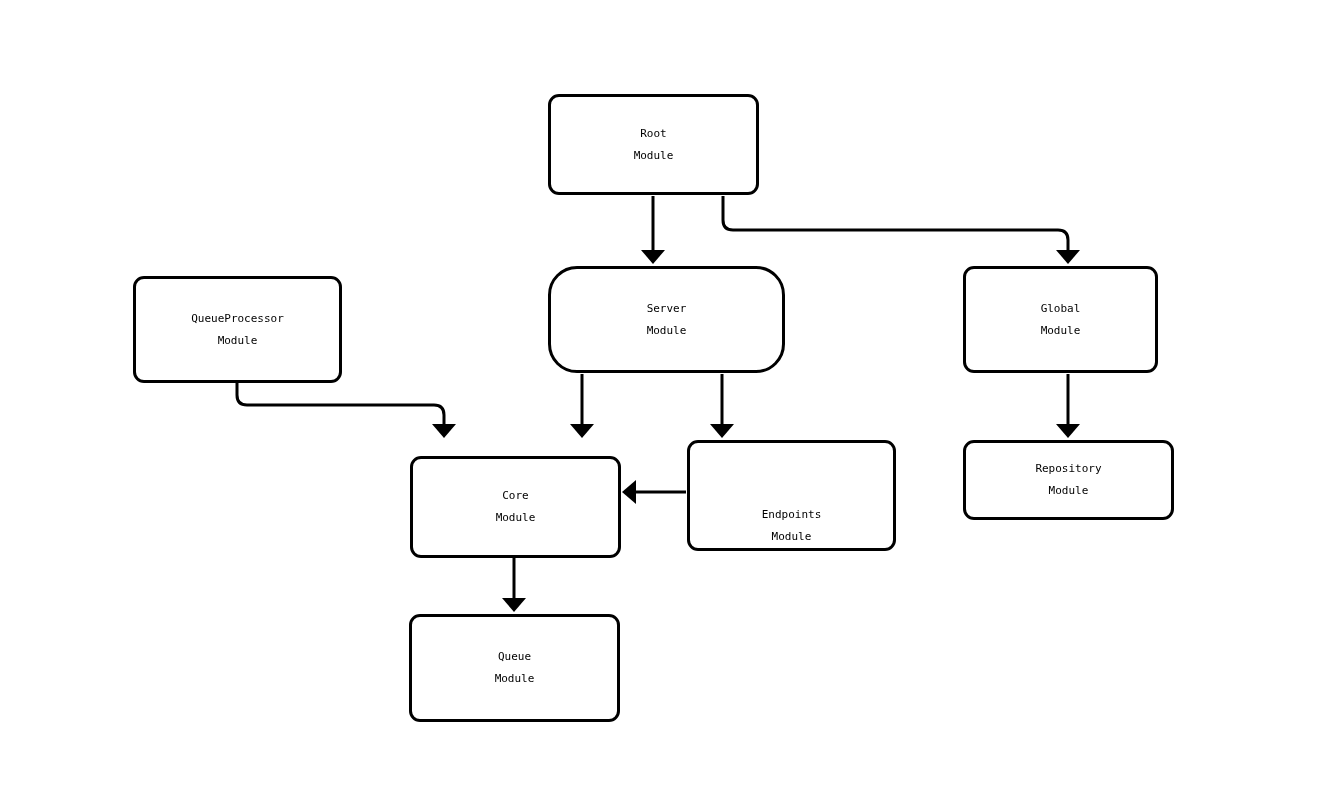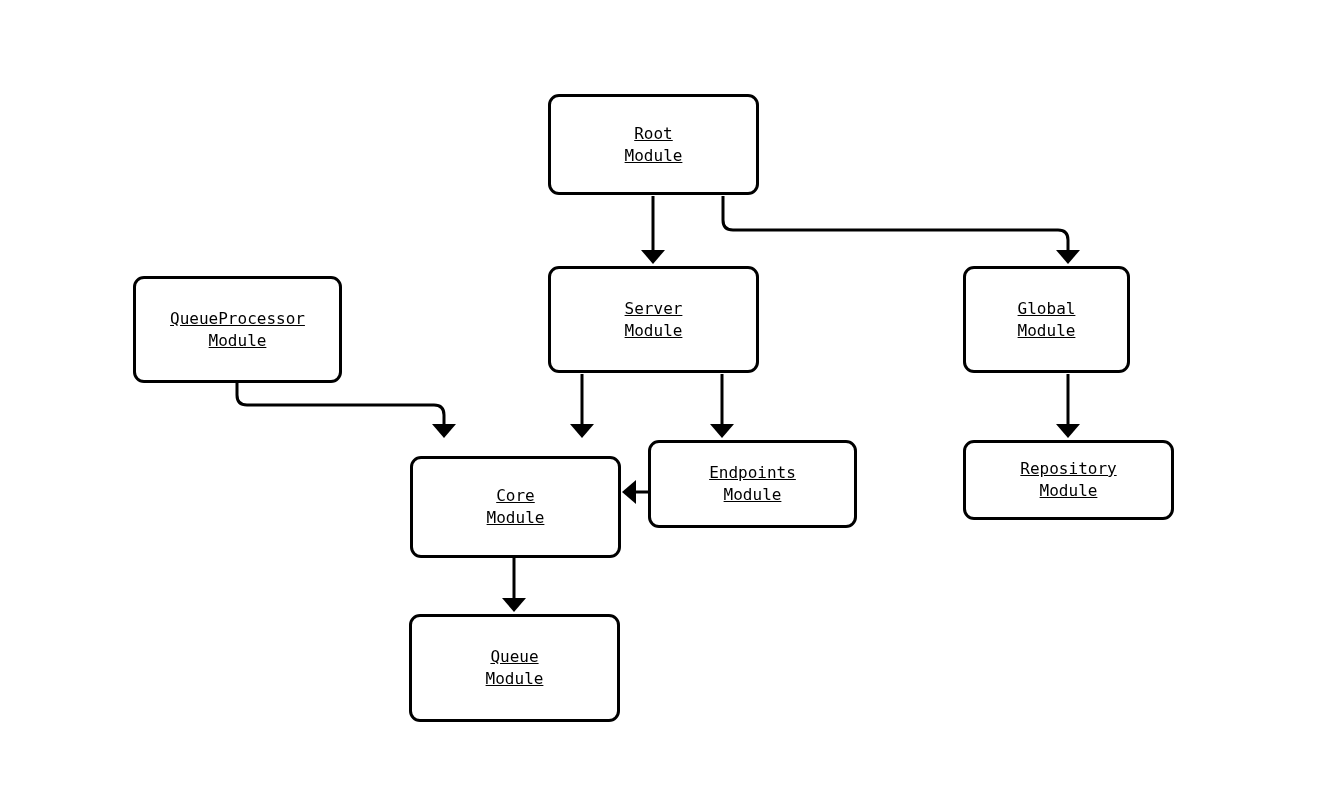--- a/index.html
+++ b/index.html
@@ -38,27 +38,26 @@
     border: 3px solid #000000;
     border-radius: 11px;
     display: flex;
     flex-direction: column;
     align-items: center;
     justify-content: center;
     z-index: 2;
   }
   .node-label {
     font-family: "DejaVu Sans Mono", "Liberation Mono", monospace;
-    font-size: 16px;
+    font-size: 11px;
     line-height: 22px;
     color: #000000;
     text-align: center;
     white-space: pre;
     letter-spacing: 0px;
-    text-decoration: underline;
   }
 </style>
 </head>
 <body>
 
 <div id="diagram-canvas">
 
   <svg id="edge-layer" viewBox="0 0 1337 809" width="1337" height="809" xmlns="http://www.w3.org/2000/svg">
     <g id="edges-group">
         <path d="M 653 196 L 653 256" class="edge-path"></path>
@@ -82,33 +81,33 @@
 
   <div id="nodes-layer">
       <div class="node-box" style="left: 548px; top: 94px; width: 211px; height: 101px;">
         <div class="node-label">Root
 Module</div>
       </div>
       <div class="node-box" style="left: 133px; top: 276px; width: 209px; height: 107px;">
         <div class="node-label">QueueProcessor
 Module</div>
       </div>
-      <div class="node-box" style="left: 548px; top: 266px; width: 211px; height: 107px;">
+      <div class="node-box" style="left: 548px; top: 266px; width: 237px; height: 107px; border-radius: 29px;">
         <div class="node-label">Server
 Module</div>
       </div>
-      <div class="node-box" style="left: 963px; top: 266px; width: 167px; height: 107px;">
+      <div class="node-box" style="left: 963px; top: 266px; width: 195px; height: 107px;">
         <div class="node-label">Global
 Module</div>
       </div>
       <div class="node-box" style="left: 410px; top: 456px; width: 211px; height: 102px;">
         <div class="node-label">Core
 Module</div>
       </div>
-      <div class="node-box" style="left: 648px; top: 440px; width: 209px; height: 88px;">
+      <div class="node-box" style="left: 687px; top: 440px; width: 209px; height: 111px; justify-content: flex-end;">
         <div class="node-label">Endpoints
 Module</div>
       </div>
       <div class="node-box" style="left: 963px; top: 440px; width: 211px; height: 80px;">
         <div class="node-label">Repository
 Module</div>
       </div>
       <div class="node-box" style="left: 409px; top: 614px; width: 211px; height: 108px;">
         <div class="node-label">Queue
 Module</div>

